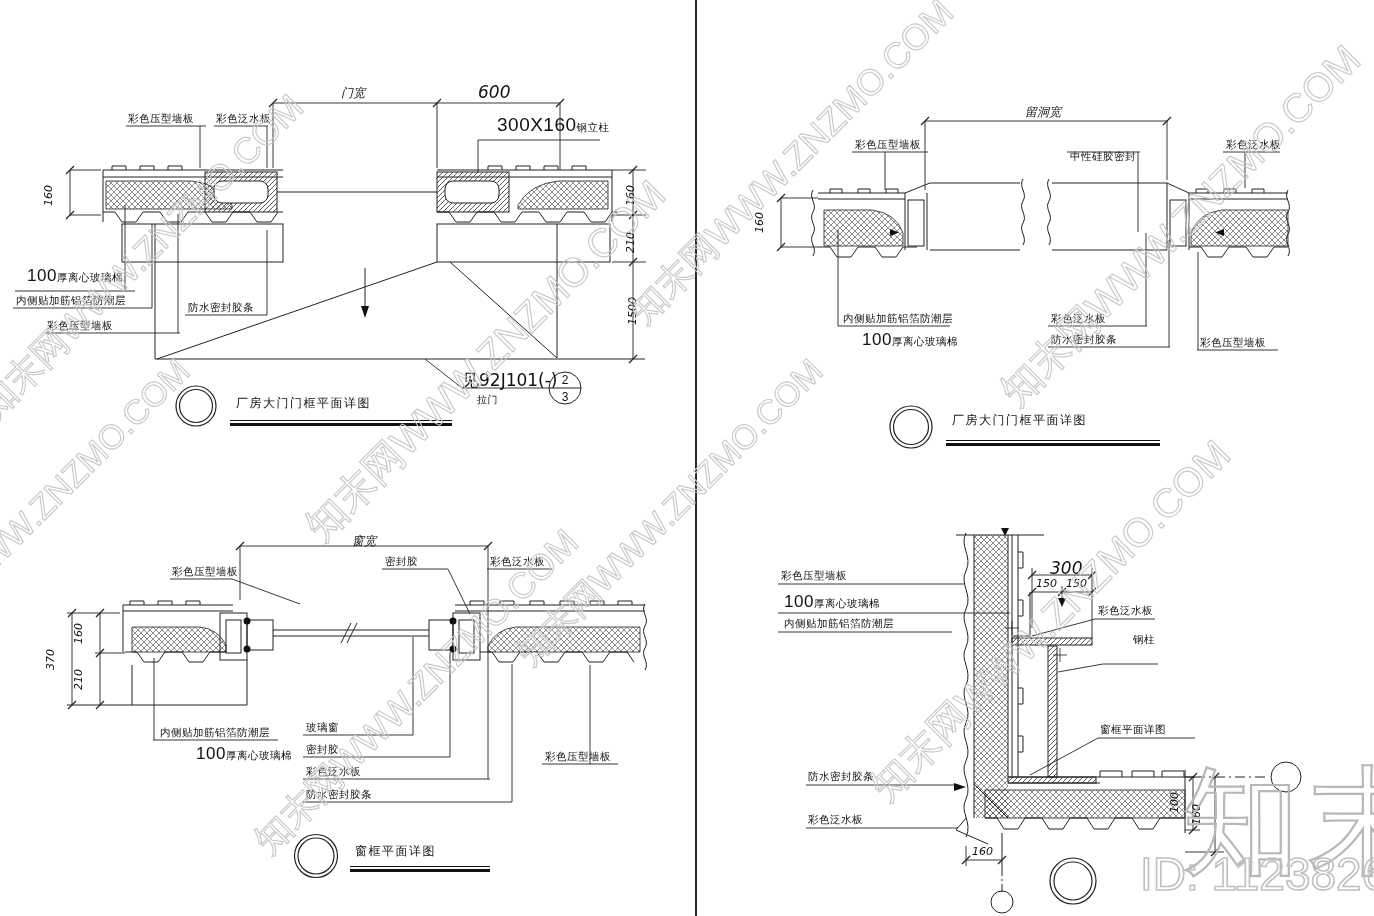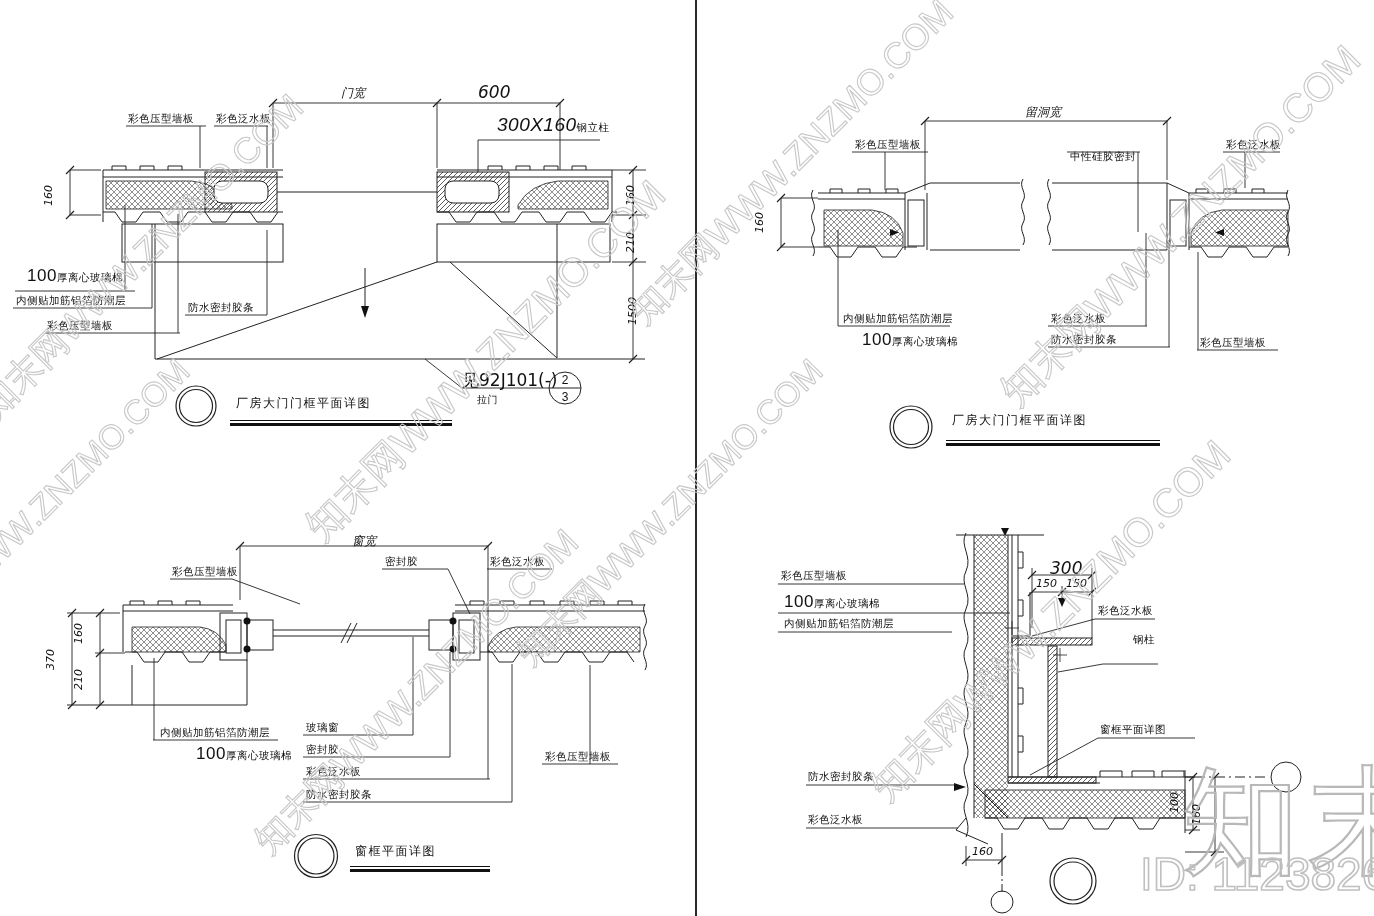--- a/index.html
+++ b/index.html
@@ -4,21 +4,21 @@
 <style>
   html,body{margin:0;padding:0;background:#fff;}
   .canvas{position:relative;width:1374px;height:916px;background:#fff;overflow:hidden;
           font-family:"Liberation Sans",sans-serif;color:#111;}
   .lines,.wm{position:absolute;left:0;top:0;pointer-events:none;}
   .lines{z-index:2;}
   .labels{position:absolute;left:0;top:0;width:100%;height:100%;z-index:3;}
   .wm{z-index:5;}
   .lb{position:absolute;font-size:10.5px;line-height:1.2;white-space:nowrap;letter-spacing:.5px;}
   .big{font-size:17px;letter-spacing:.5px;}
-  .xl{font-size:19px;font-style:italic;}
+  .xl{font-size:19px;}
   .dim{position:absolute;font:italic 11px "DejaVu Sans",sans-serif;white-space:nowrap;}
   .dim.sm{font-size:12px;}
   .dim.md{font-size:17px;}
   .vdim{position:absolute;font:italic 11px "DejaVu Sans",sans-serif;white-space:nowrap;
         height:13px;line-height:13px;transform:rotate(-90deg);transform-origin:left bottom;}
   .title{position:absolute;font-size:12px;letter-spacing:1.5px;white-space:nowrap;}
   .tbar{position:absolute;height:2px;border-top:1.5px solid #111;border-bottom:3.5px solid #111;}
   .refnum{position:absolute;font-size:12px;width:12px;text-align:center;}
   .divider{position:absolute;top:0;width:1.5px;height:916px;background:#2a2a2a;z-index:4;}
 </style>

